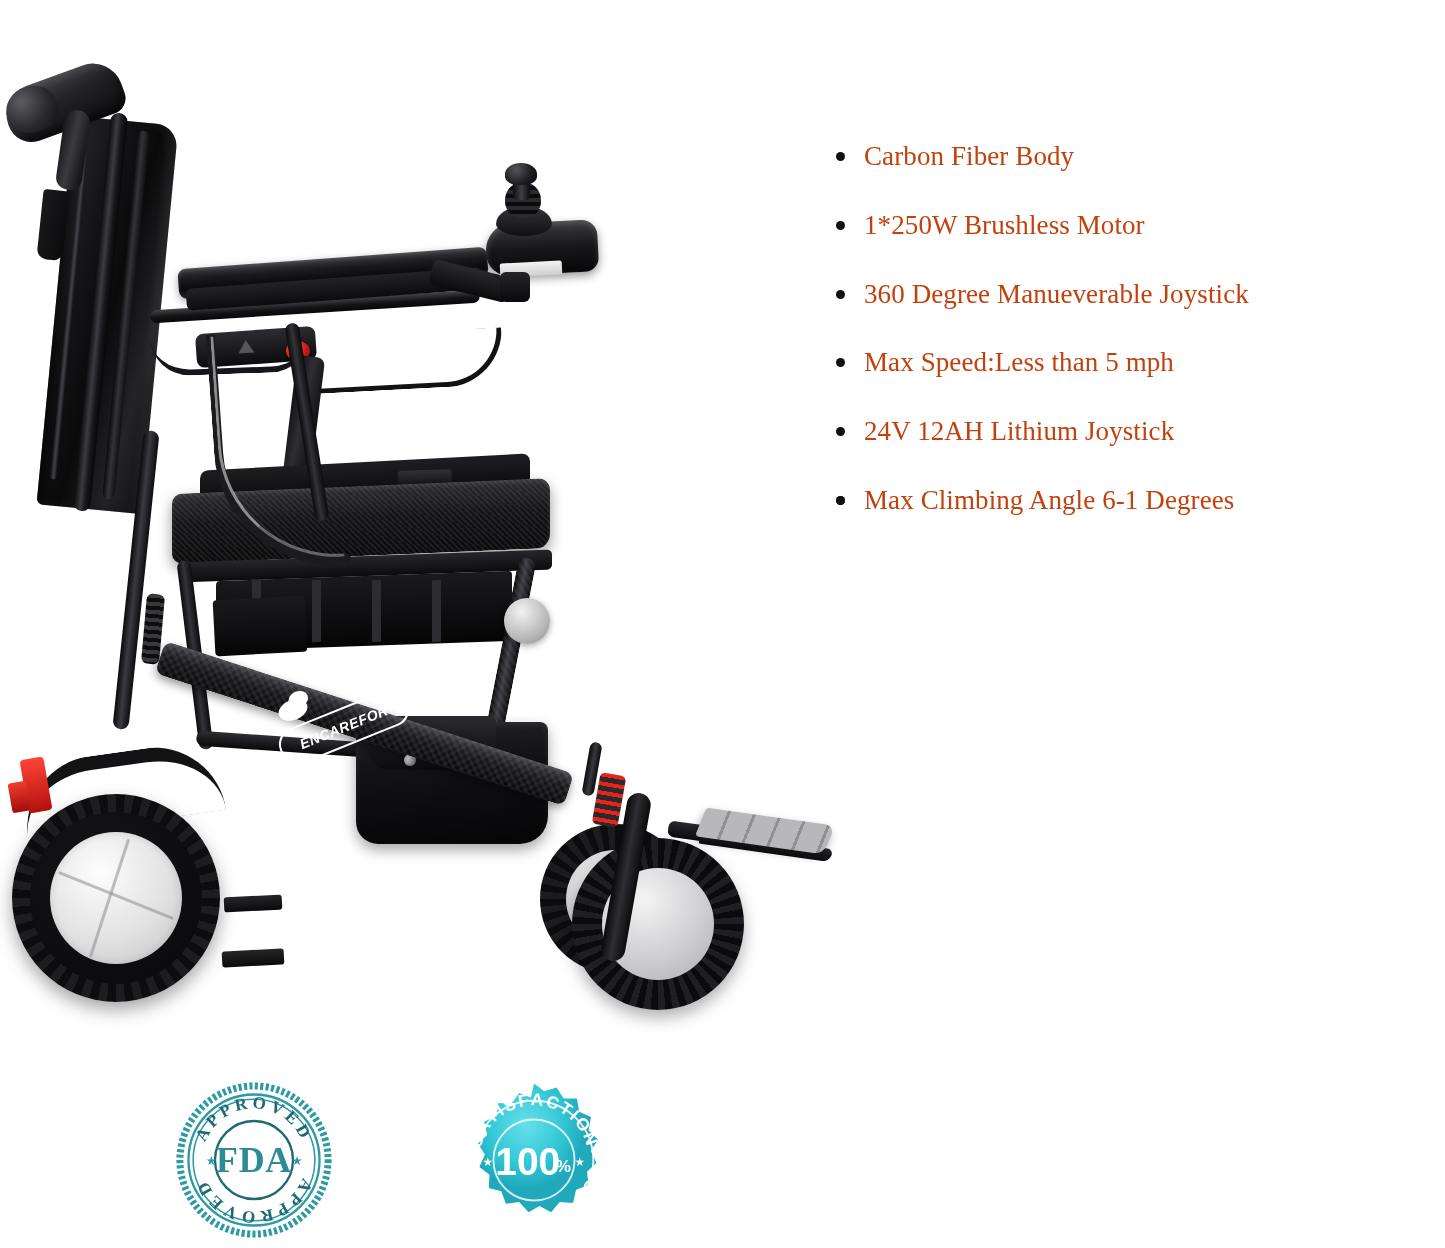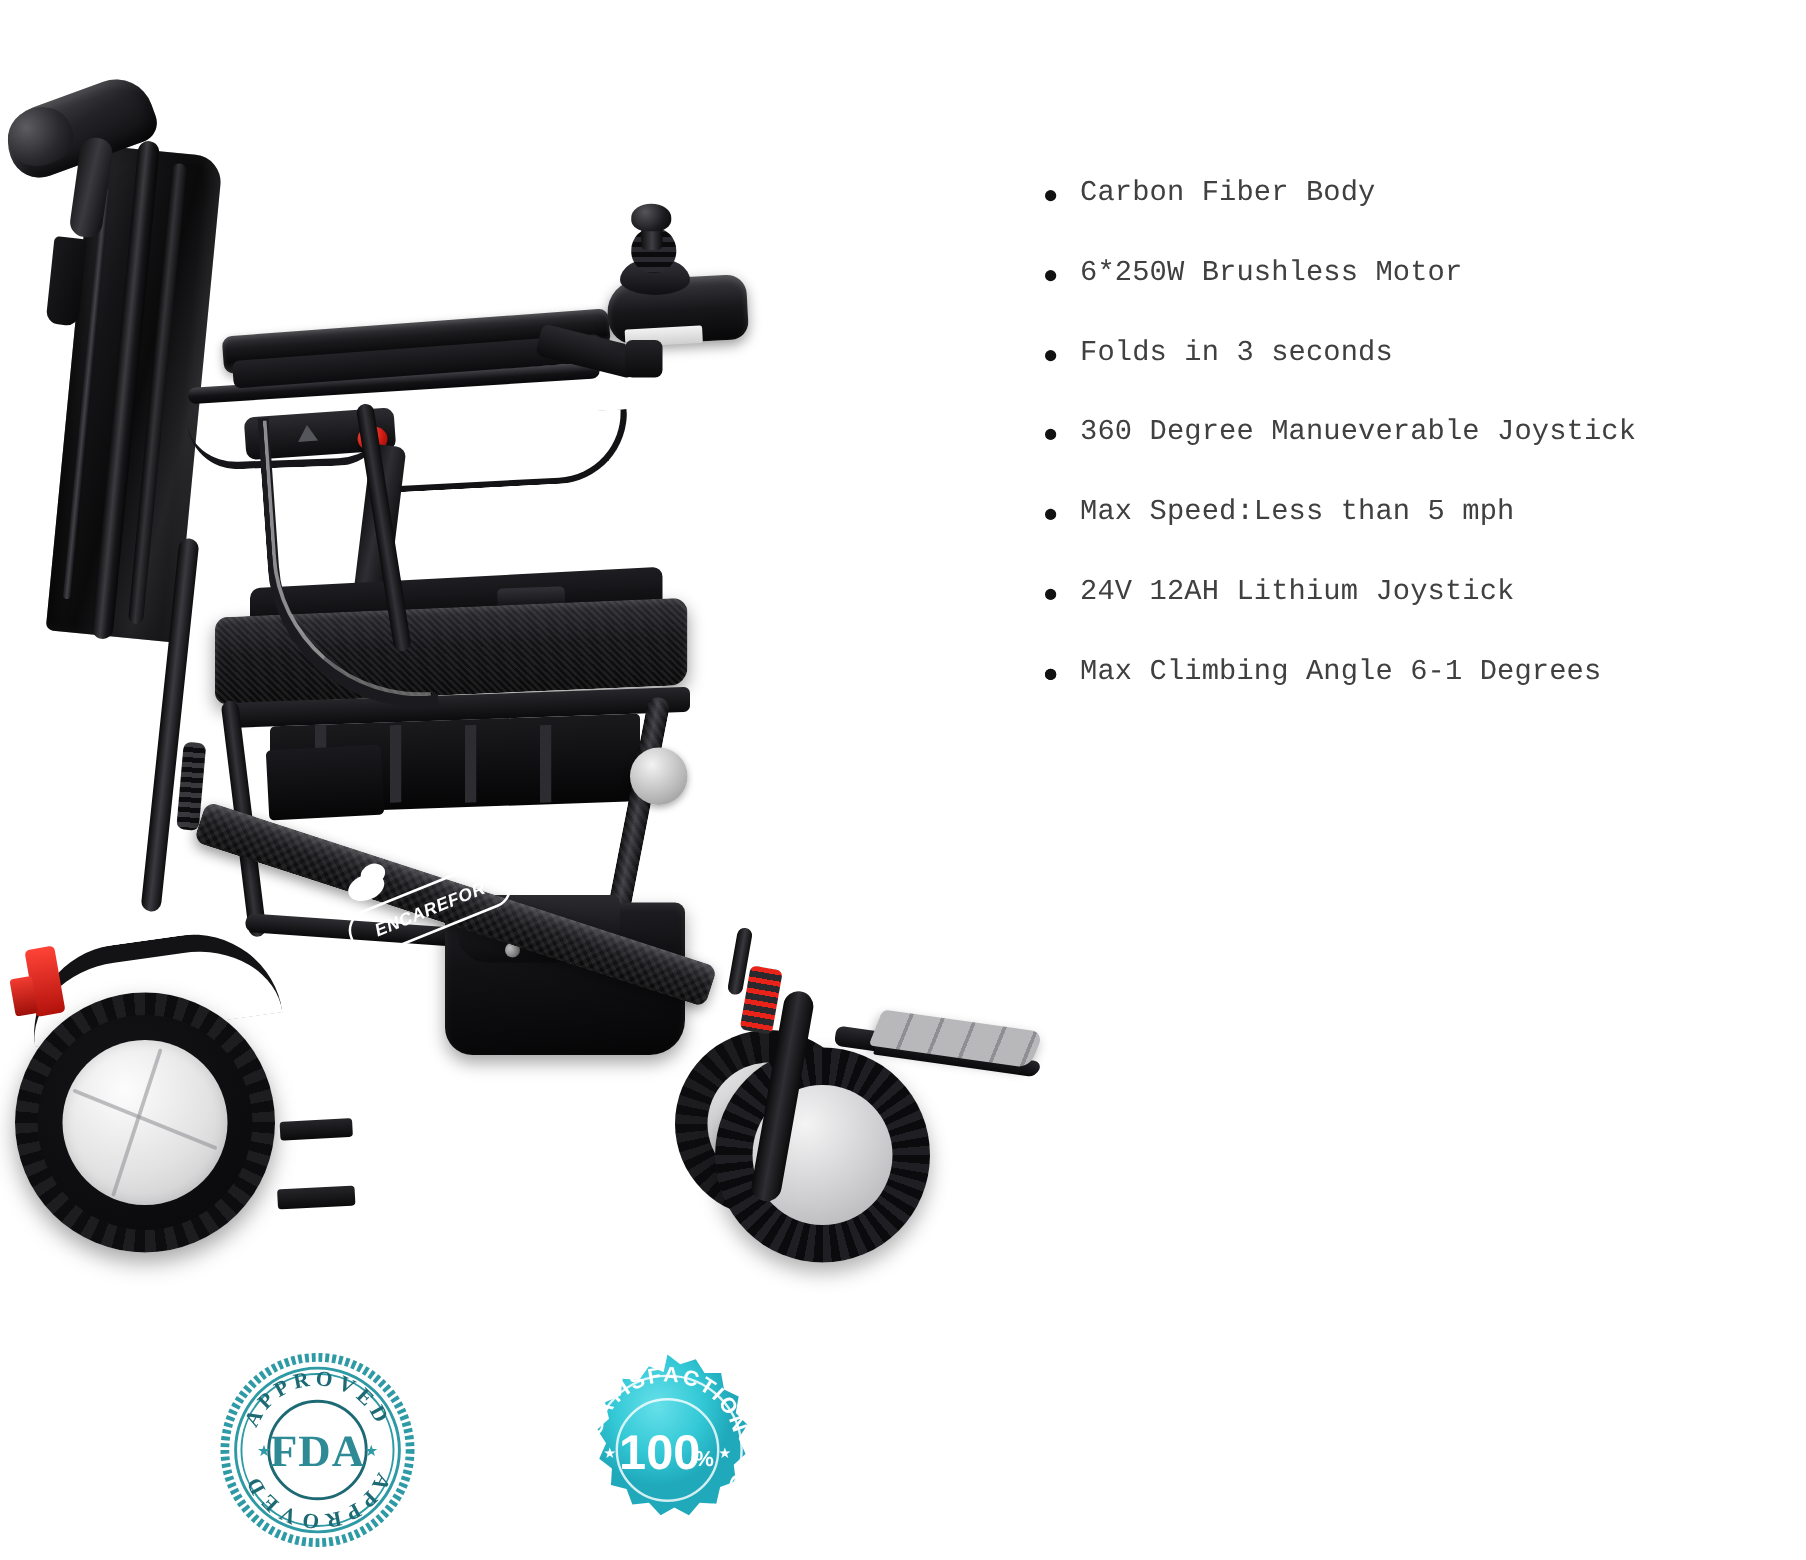--- a/index.html
+++ b/index.html
@@ -220,22 +220,22 @@
   .text-pane{position:absolute;left:800px;top:0;width:645px;height:1248px;}
   .title{
     position:absolute;left:20px;top:4px;width:620px;
     font-family:"Liberation Serif", serif;
     font-size:86px;line-height:1.02;color:#1a57c8;
     text-align:center;letter-spacing:1px;font-weight:400;
   }
   .features{position:absolute;left:18px;top:140px;width:620px;list-style:none;margin:0;padding:0;}
   .feature{
     position:relative;padding-left:46px;margin:0 0 35px 0;
-    font-family:Liberation Mono, monospace;
-    font-size:23px;line-height:1.25;color:#404040;letter-spacing:.1px;
+    font-family:Liberation Serif, serif;
+    font-size:27px;line-height:1.25;color:#c2410c;letter-spacing:.1px;
   }
   .feature .dot{
     position:absolute;left:18px;top:12px;width:9px;height:9px;border-radius:50%;background:#111;
   }
   .feature .cont{display:block;margin-top:32px;}
 </style>
 </head>
 <body>
 
 <div class="page">
@@ -389,25 +389,21 @@
   <div class="text-pane">
 
 
     <ul class="features">
       <li class="feature">
         <span class="dot"></span>
         <span>Carbon Fiber Body</span>
       </li>
       <li class="feature">
         <span class="dot"></span>
-        <span>6*250W Brushless Motor</span>
-      </li>
-      <li class="feature">
-        <span class="dot"></span>
-        <span>Folds in 3 seconds</span>
+        <span>1*250W Brushless Motor</span>
       </li>
       <li class="feature">
         <span class="dot"></span>
         <span>360 Degree Manueverable Joystick</span>
       </li>
       <li class="feature">
         <span class="dot"></span>
         <span>Max Speed:Less than 5 mph</span>
       </li>
       <li class="feature">

